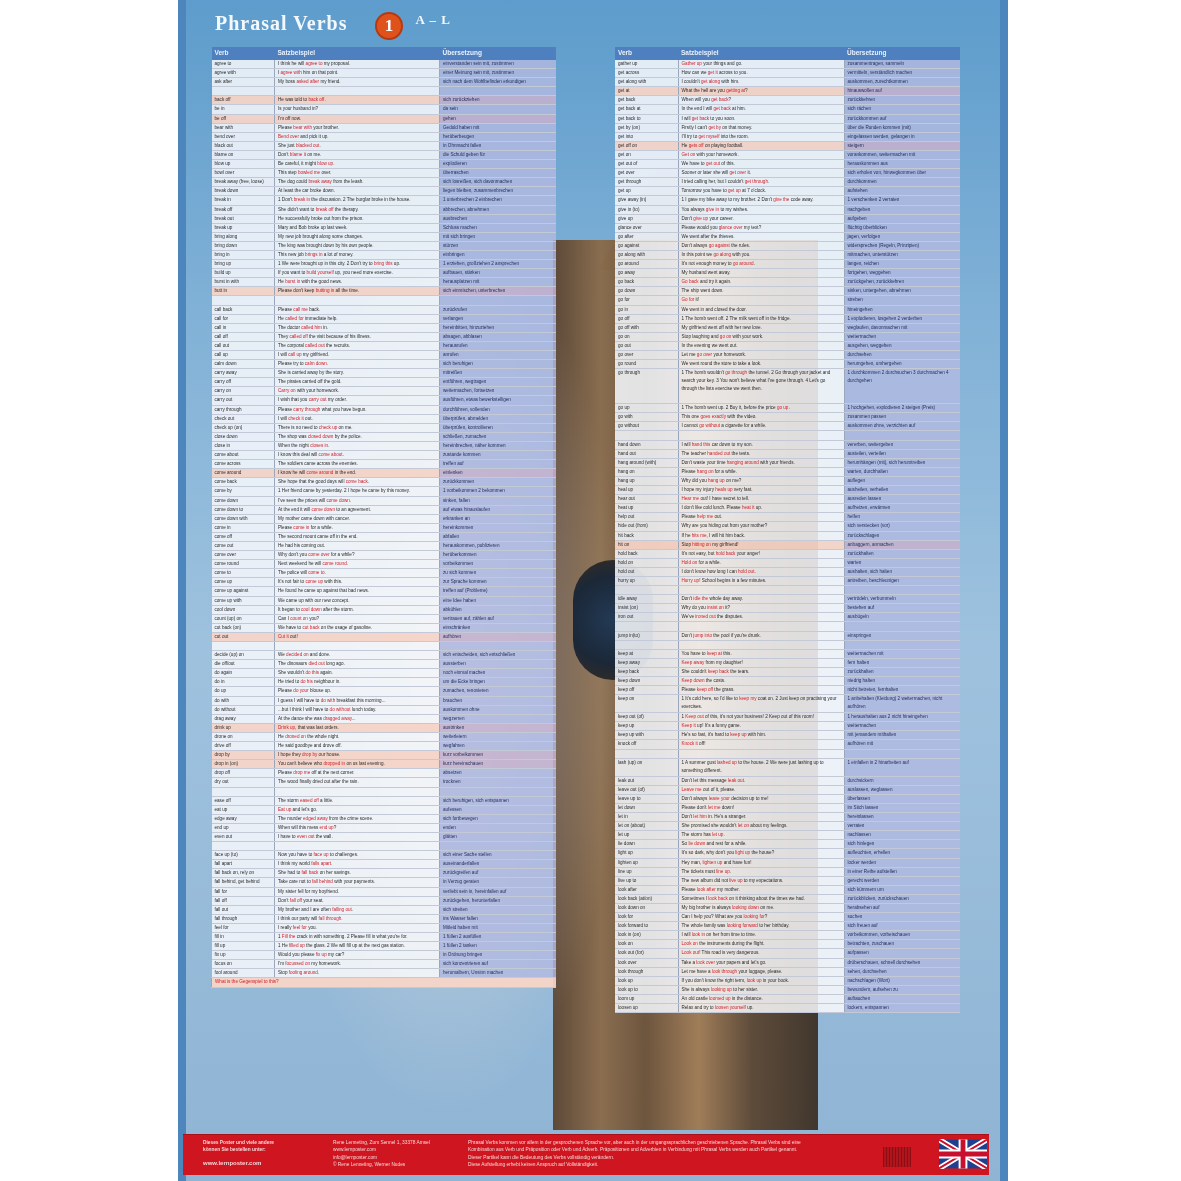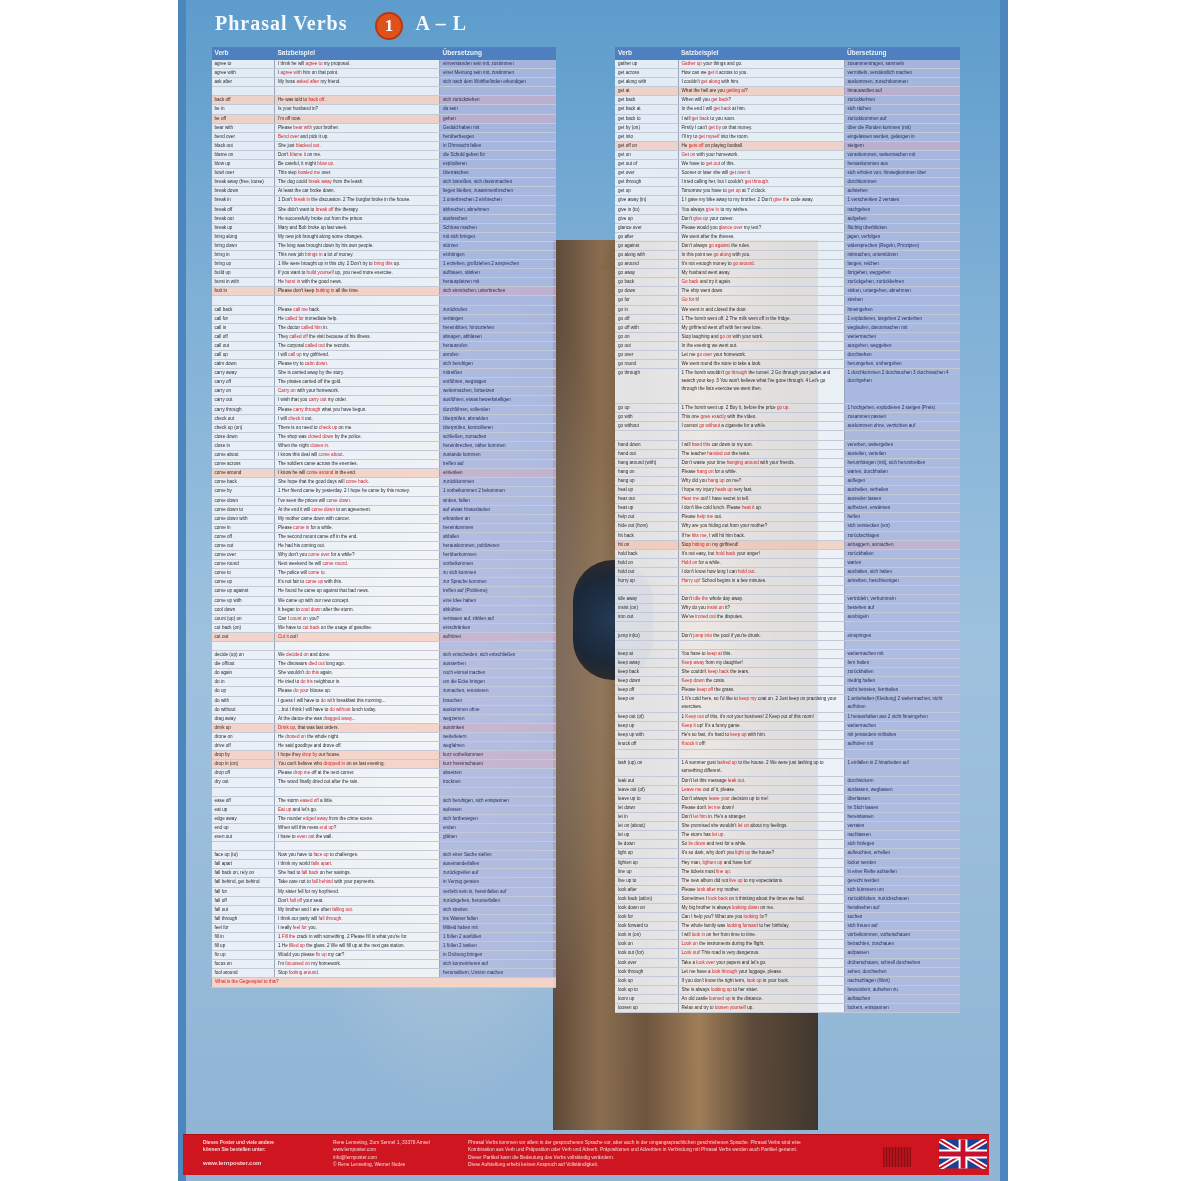--- a/index.html
+++ b/index.html
@@ -8,21 +8,21 @@
     background:linear-gradient(180deg,#5d9ccc 0%,#7fb0d6 25%,#9ec2de 55%,#8fb4d4 100%);}
   .poster-border{position:absolute;left:0;top:0;right:0;bottom:0;border-left:8px solid #4c86bd;border-right:8px solid #4c86bd;box-sizing:border-box;}
   .tower{position:absolute;left:375px;top:240px;width:265px;height:890px;
     background:linear-gradient(90deg,#5a4330 0%,#8a6a48 18%,#6b5036 35%,#a07a52 55%,#5b4632 75%,#3d3025 100%);opacity:.95;}
   .tower-spire{position:absolute;left:420px;top:150px;width:140px;height:120px;
     background:linear-gradient(180deg,rgba(120,100,80,0) 0%,rgba(110,90,70,.6) 100%);clip-path:polygon(50% 0,100% 100%,0 100%);}
   .clock{position:absolute;left:395px;top:560px;width:80px;height:120px;border-radius:40px;background:radial-gradient(circle,#233a55 0%,#1b2838 60%,#3a2c20 100%);}
   .ghost{position:absolute;left:90px;top:220px;width:360px;height:900px;background:radial-gradient(ellipse at center,rgba(235,225,220,.55) 0%,rgba(235,225,220,0) 70%);}
   .title{position:absolute;left:37px;top:12px;height:32px;display:flex;align-items:flex-start;color:#f3f8fc;font-weight:bold;font-size:20px;letter-spacing:1px;font-family:Liberation Serif, serif;}
   .badge{display:inline-flex;align-items:center;justify-content:center;width:24px;height:24px;border-radius:50%;background:#e0521c;border:2px solid #b73a0f;color:#fff;font-size:17px;margin:0 12px 0 28px;}
-  .range{font-size:20px;}
+  .range{font-size:13px;}
   table.pv{position:absolute;border-collapse:collapse;font-size:4.6px;line-height:8.1px;color:#2a2a2a;table-layout:fixed;}
   table.pv th{background:#4e7fbf;color:#eaf1fb;text-align:left;font-weight:bold;font-size:6.5px;height:13px;padding:0 3px;}
   table.pv td{padding:0 3px;height:8.1px;border-bottom:1px solid #c3c9d6;white-space:nowrap;overflow:hidden;}
   table.pv td.verb{background:rgba(244,246,250,.88);}
   table.pv td.ex{background:rgba(250,250,252,.85);border-left:1px solid #9aa6bb;}
   table.pv td.tr{background:rgba(178,186,224,.82);border-left:1px solid #9aa6bb;color:#26305a;}
   table.pv tr.hl td.verb, table.pv tr.hl td.ex{background:rgba(250,214,200,.92);}
   table.pv tr.hl td.tr{background:rgba(200,178,206,.85);}
   table.pv tr.gap td{height:8.1px;}
   .kw{color:#d0202a;}

